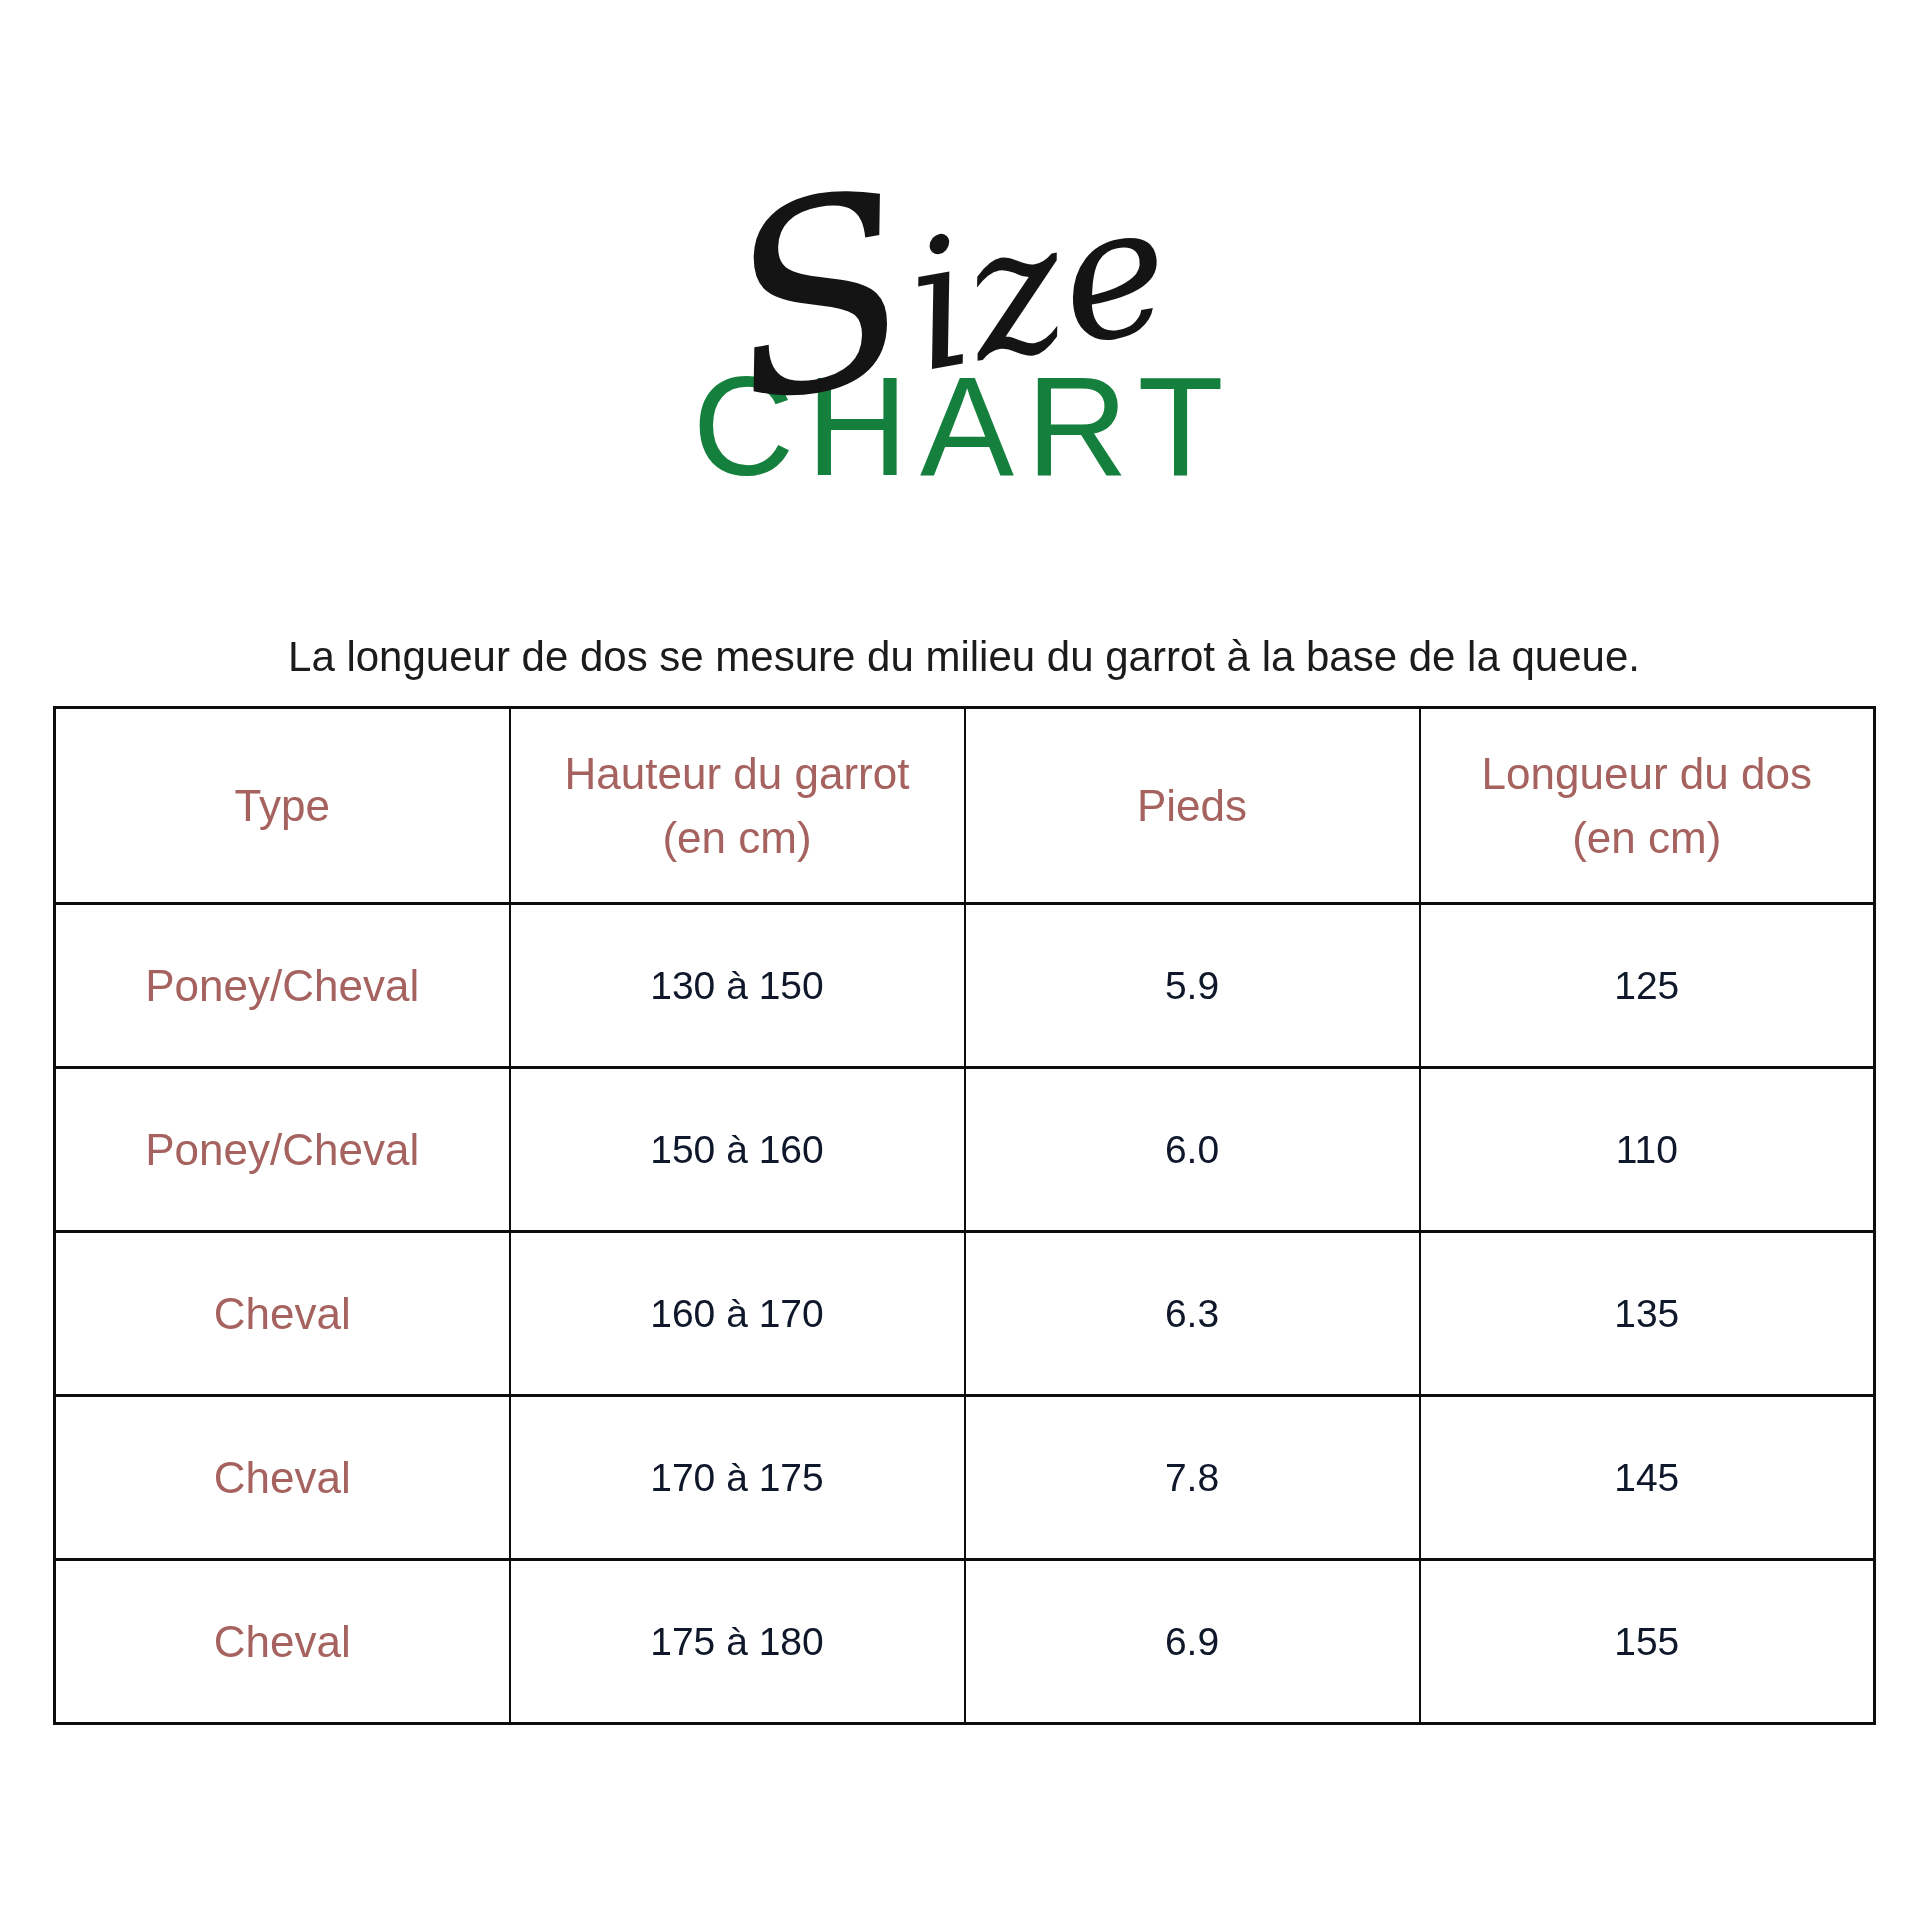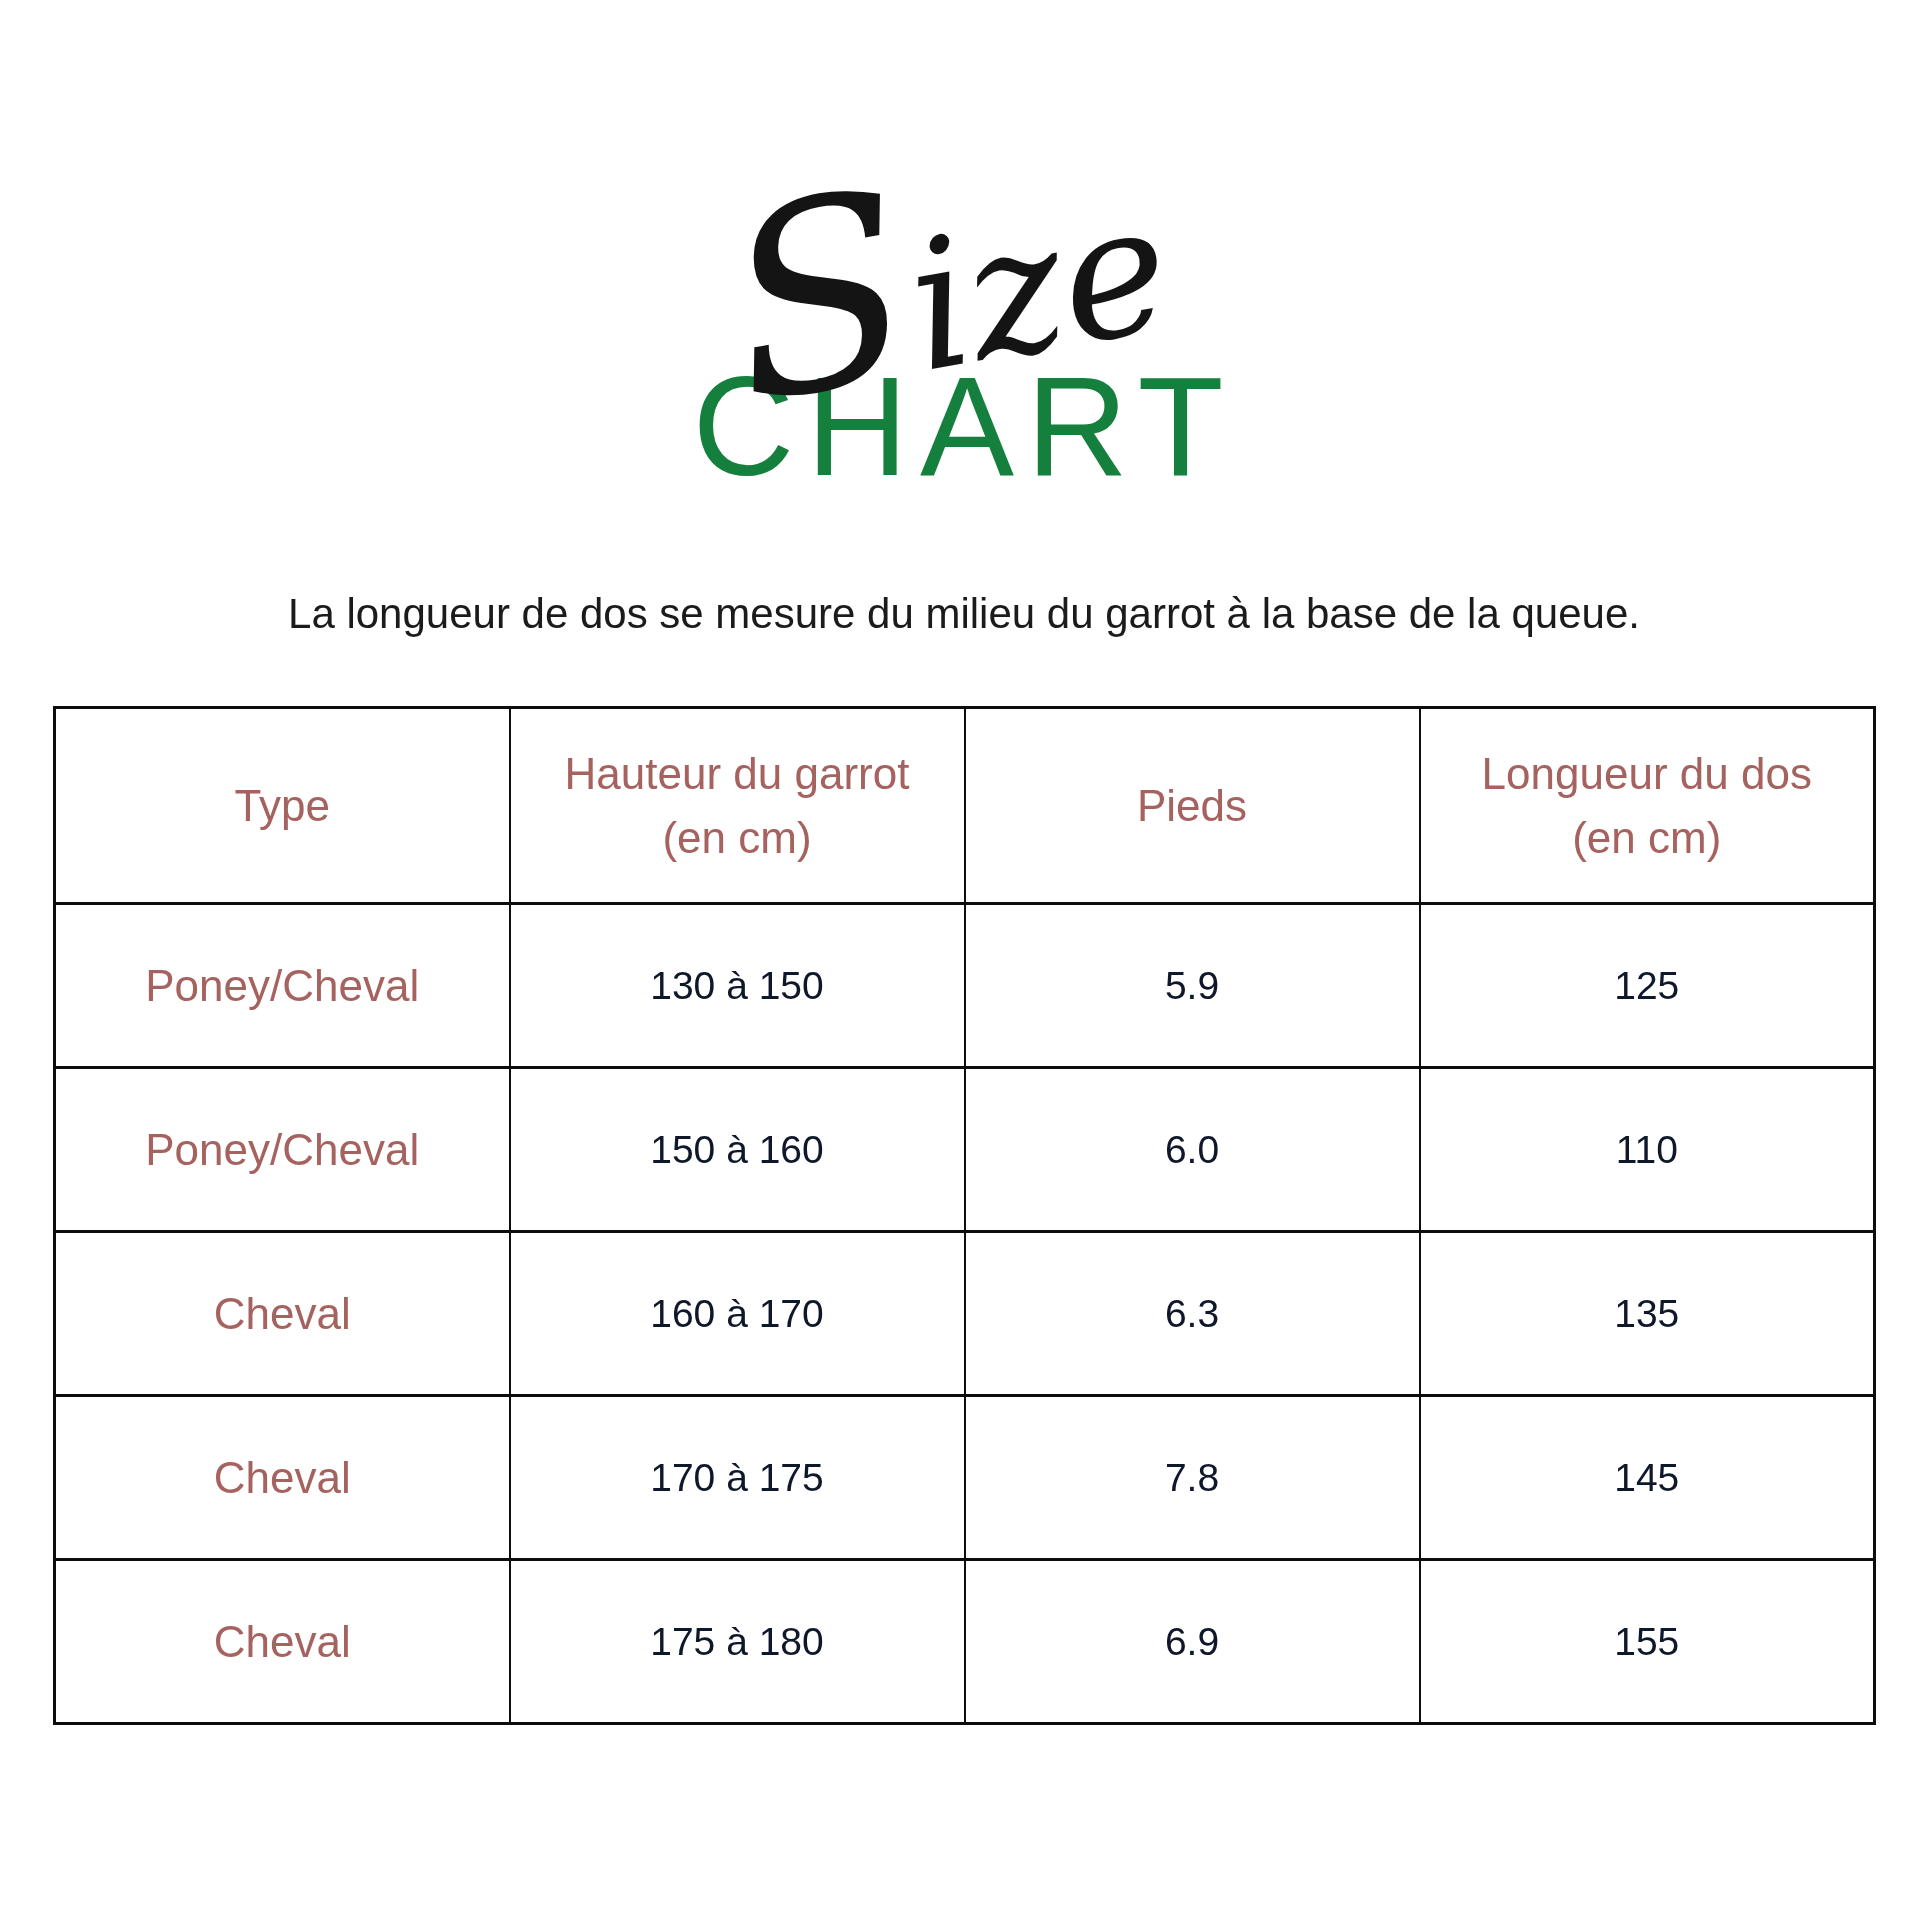--- a/index.html
+++ b/index.html
@@ -46,21 +46,21 @@
     position: absolute;
     top: 502px; left: 0; width: 100%;
     text-align: center;
     font-size: 50px;
     font-weight: 400;
     color: #1b1b1b;
     z-index: 3;
   }
   .instruction {
     position: absolute;
-    top: 590px; left: 0; width: 100%;
+    top: 633px; left: 0; width: 100%;
     text-align: center;
     font-size: 42px;
     font-weight: 400;
     color: #1b1b1b;
   }
 
   
   .size-table {
     position: absolute;
     top: 706px; left: 53px;

